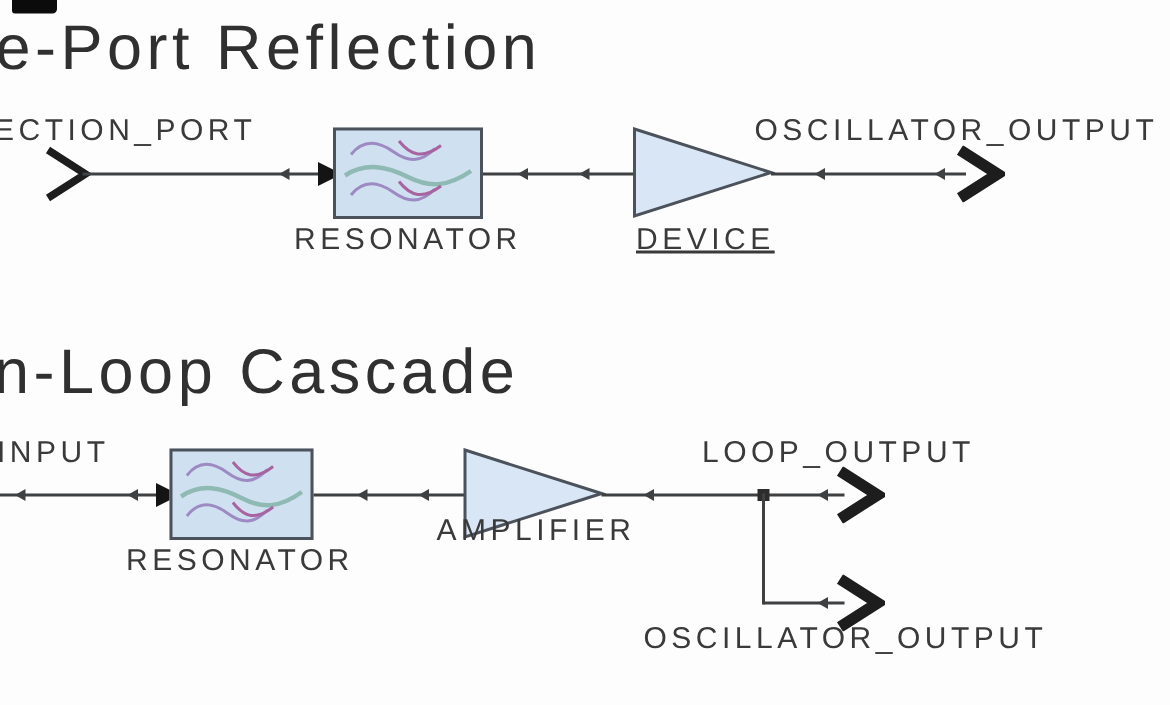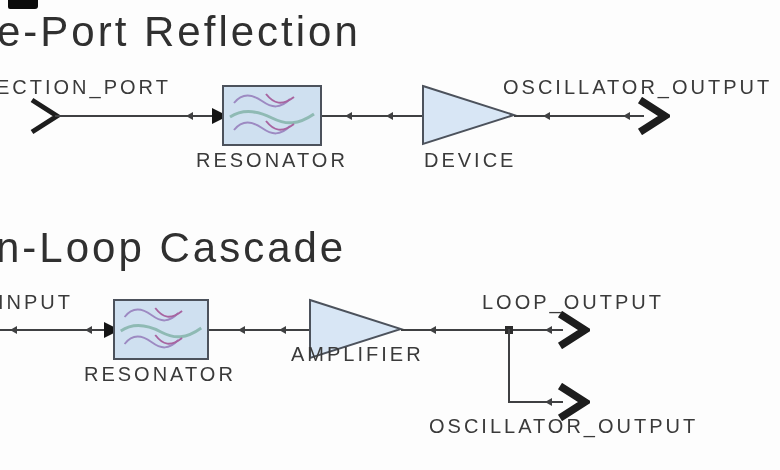--- a/index.html
+++ b/index.html
@@ -81,21 +81,21 @@
     </div>
     <div class="lbl" style="left:196px; top:150px;">RESONATOR</div>
 
     <div class="wire" style="left:322px; top:115px; width:101px;"></div>
     <div class="tick" style="left:345px; top:112px;"></div>
     <div class="tick" style="left:386px; top:112px;"></div>
 
     <svg class="tri" style="left:421px; top:84px;" width="96" height="62" viewBox="0 0 96 62">
       <polygon points="2,2 93,31 2,60"></polygon>
     </svg>
-    <div class="lbl" style="left:424px; top:150px;">DEVICE</div>
+    <div class="lbl" style="left:424px; top:150px;text-decoration:underline;">DEVICE</div>
 
     <div class="wire" style="left:514px; top:115px; width:130px;"></div>
     <div class="tick" style="left:543px; top:112px;"></div>
     <div class="tick" style="left:623px; top:112px;"></div>
 
     <div class="lbl" style="left:503px; top:77px;">OSCILLATOR_OUTPUT</div>
     <svg class="chev bold" style="left:636px; top:97px;" width="34" height="38" viewBox="0 0 34 38">
       <polyline points="4,3 29,19 4,35"></polyline>
     </svg>
   </div>
@@ -128,21 +128,21 @@
     <svg class="tri" style="left:308px; top:298px;" width="96" height="62" viewBox="0 0 96 62">
       <polygon points="2,2 93,31 2,60"></polygon>
     </svg>
     <div class="lbl" style="left:291px; top:344px;">AMPLIFIER</div>
 
     <div class="wire" style="left:401px; top:329px; width:162px;"></div>
     <div class="tick" style="left:429px; top:326px;"></div>
     <div class="tick" style="left:545px; top:326px;"></div>
     <div class="dot" style="left:505px; top:326px;"></div>
 
-    <div class="lbl" style="left:482px; top:292px;">LOOP_OUTPUT</div>
+    <div class="lbl" style="left:468px; top:292px;">LOOP_OUTPUT</div>
     <svg class="chev bold" style="left:556px; top:311px;" width="34" height="38" viewBox="0 0 34 38">
       <polyline points="4,3 29,19 4,35"></polyline>
     </svg>
 
     <div class="vwire" style="left:508px; top:329px; height:74px;"></div>
     <div class="wire" style="left:509px; top:401px; width:54px;"></div>
     <div class="tick" style="left:545px; top:398px;"></div>
     <svg class="chev bold" style="left:556px; top:383px;" width="34" height="38" viewBox="0 0 34 38">
       <polyline points="4,3 29,19 4,35"></polyline>
     </svg>

